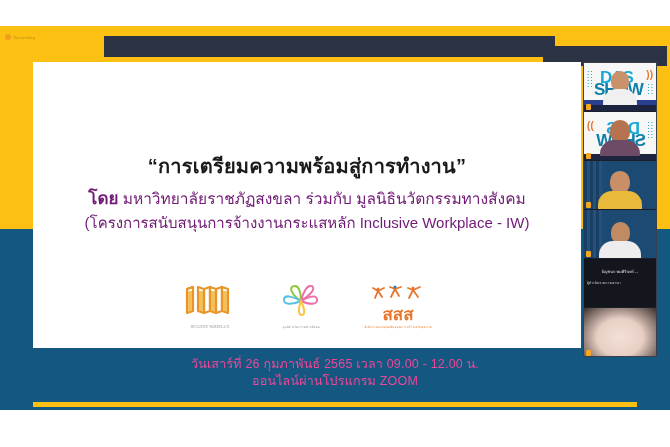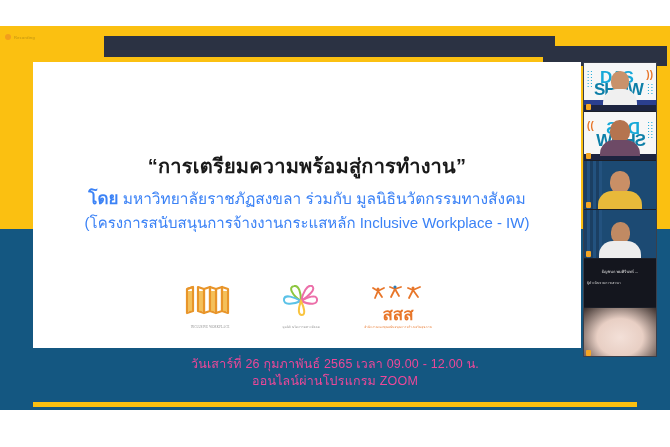--- a/index.html
+++ b/index.html
@@ -92,21 +92,21 @@
     margin-top: 36px;
   }
 
   
   .subtitle-wrap {
     position: absolute;
     left: 0;
     top: 125px;
     width: 548px;
     text-align: center;
-    color: #3b82f6;
+    color: #701a75;
   }
   .subtitle-line1 {
     font-size: 15.5px;
     line-height: 24px;
     white-space: nowrap;
   }
   .subtitle-line1 .lead {
     font-weight: bold;
     font-size: 17px;
   }

